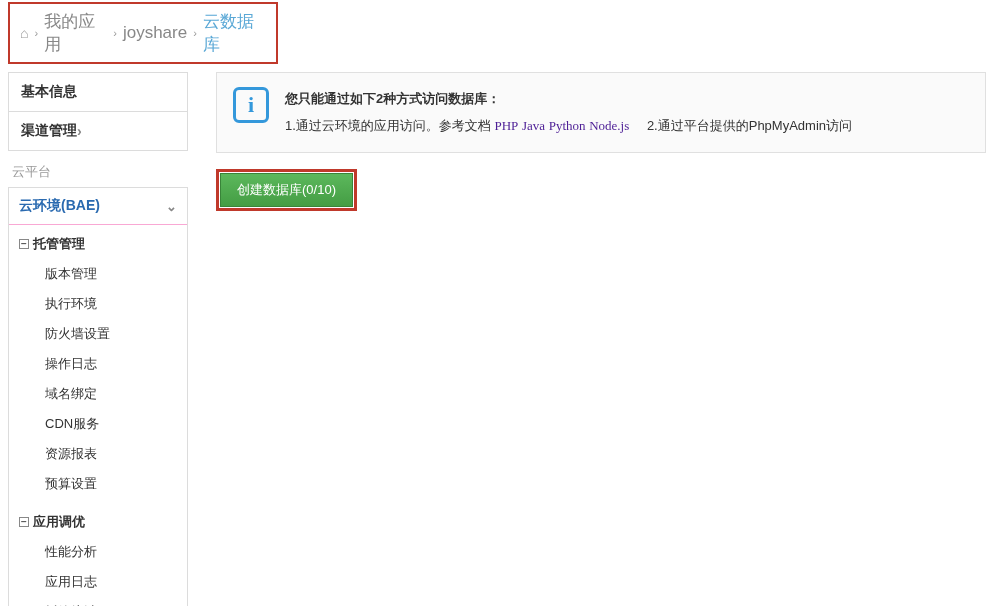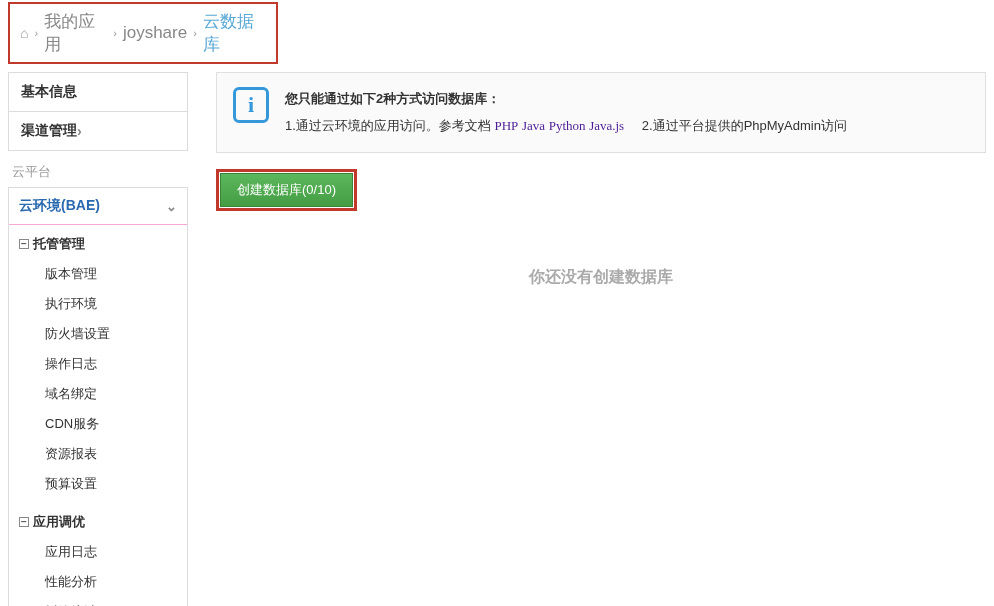--- a/index.html
+++ b/index.html
@@ -194,50 +194,49 @@
         <div class="tree-item">CDN服务</div>
         <div class="tree-item">资源报表</div>
         <div class="tree-item">预算设置</div>
       </div>
 
       <div class="tree-group">
         <div class="tree-group-head">
           <span class="toggle">−</span>
           <span>应用调优</span>
         </div>
+        <div class="tree-item">性能分析</div>
         <div class="tree-item">应用日志</div>
-        <div class="tree-item">性能分析</div>
         <div class="tree-item">托管统计</div>
       </div>
 
       <div class="tree-group">
         
         
       </div>
     </div>
   </div>
 
   <div class="main">
     <div class="info-box">
       <div class="info-icon">i</div>
       <div class="info-text">
         <div class="title">您只能通过如下2种方式访问数据库：</div>
         <div>
           <span>1.通过云环境的应用访问。参考文档 </span>
           <span class="link">PHP</span>
           <span class="link">Java</span>
           <span class="link">Python</span>
-          <span class="link">Java.js</span>
+          <span class="link">Node.js</span>
           <span class="item2">2.通过平台提供的PhpMyAdmin访问</span>
         </div>
       </div>
     </div>
     
     <div class="create-btn-wrap">
       <button class="create-btn">创建数据库(0/10)</button>
     </div>
     
-    <div class="empty-state">你还没有创建数据库</div>
   </div>
 </div>
 
 
 
 
 </body></html>

